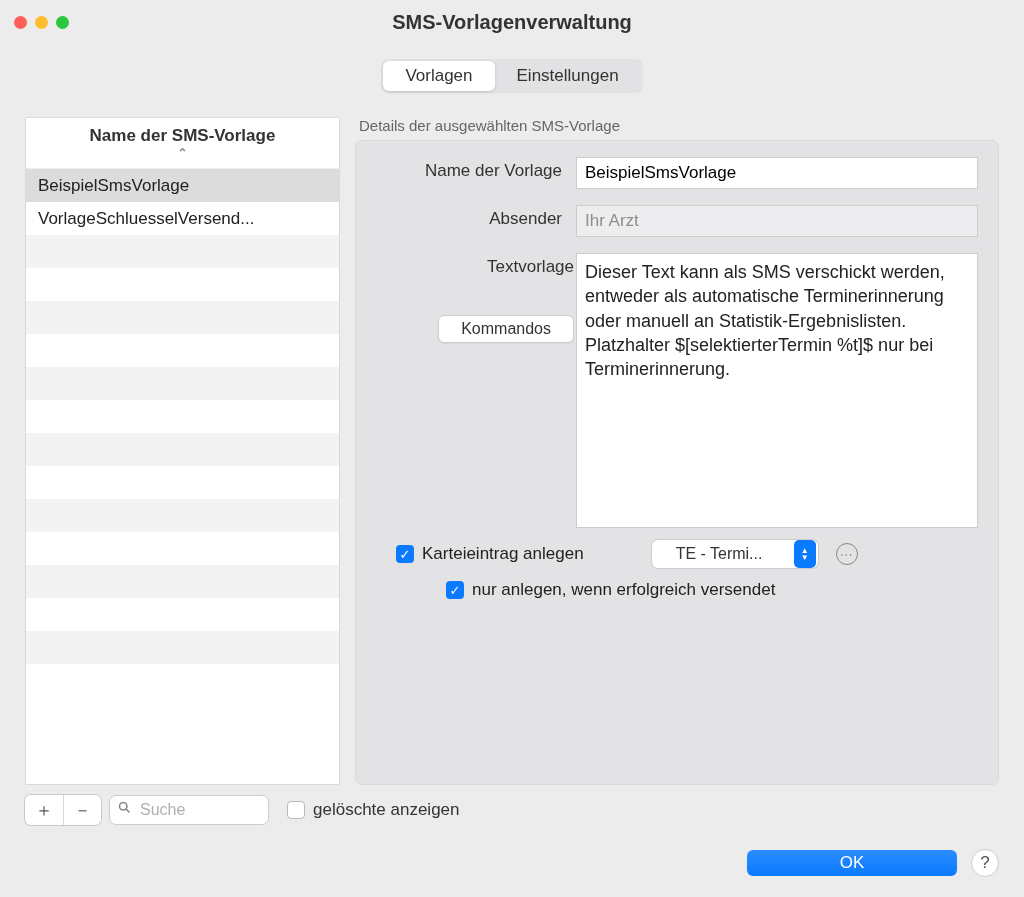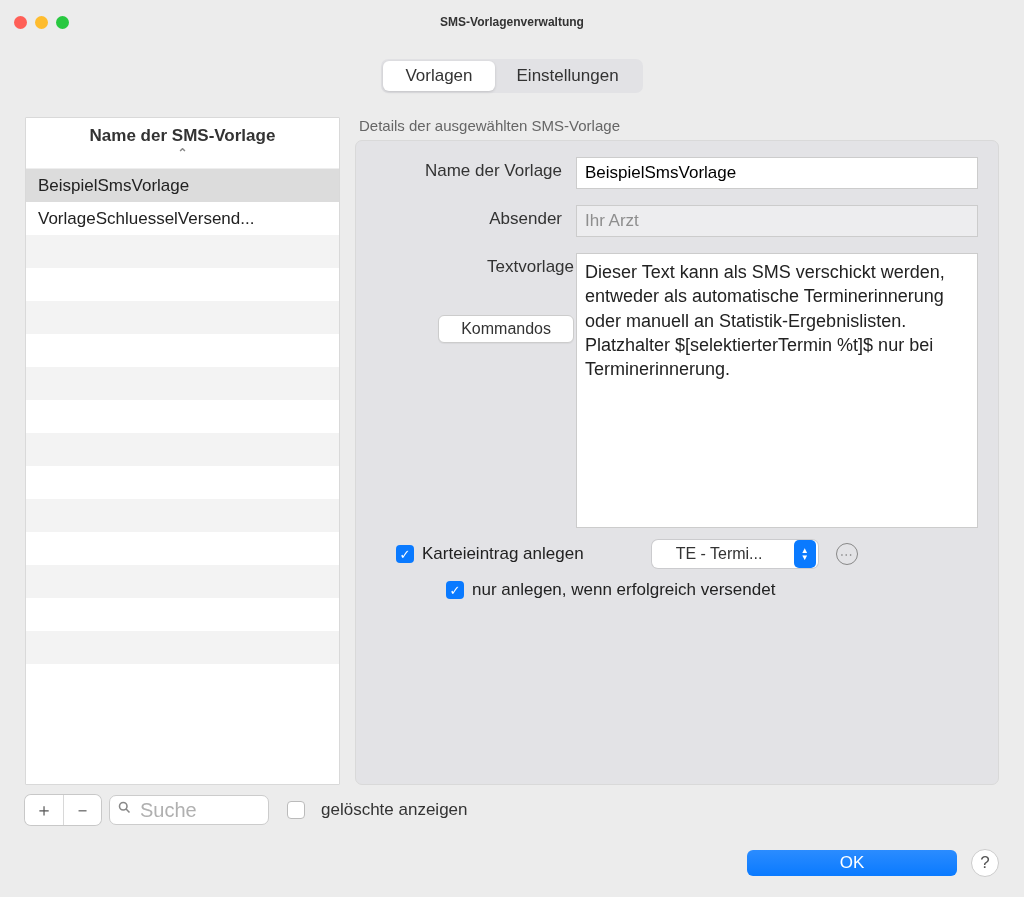--- a/index.html
+++ b/index.html
@@ -37,21 +37,21 @@
       height: 13px;
       border-radius: 50%;
     }
     .tl-close { background: #ff5f57; }
     .tl-min   { background: #febc2e; }
     .tl-max   { background: #28c840; }
     .title {
       position: absolute;
       left: 50%;
       transform: translateX(-50%);
-      font-size: 12px;
+      font-size: 20px;
       font-weight: 600;
       color: #333;
     }
     .content {
       flex: 1;
       padding: 15px 25px 20px 25px;
       display: flex;
       flex-direction: column;
     }
     
@@ -155,21 +155,21 @@
       flex: 1;
       position: relative;
     }
     .search-input {
       width: 100%;
       height: 30px;
       border-radius: 7px;
       border: 1px solid #ccc;
       background: #fff;
       padding-left: 30px;
-      font-size: 20px;
+      font-size: 16px;
       color: #333;
     }
     .search-input::placeholder {
       color: #b0b0b0;
     }
     .search-icon {
       position: absolute;
       left: 8px;
       top: 50%;
       transform: translateY(-50%);
@@ -485,21 +485,21 @@
       </div>
       <div class="search-wrap" style="max-width:160px;">
         <span class="search-icon">
           <svg width="15" height="15" viewBox="0 0 24 24" fill="none" stroke="#888" stroke-width="2.5">
             <circle cx="10" cy="10" r="6"></circle>
               <line x1="20" y1="20" x2="14.5" y2="14.5"></line>
           </svg>
         </span>
         <input class="search-input" type="text" placeholder="Suche" style="">
       </div>
-      <div style="display:flex;align-items:center;gap:16px;margin-left:10px;">
+      <div style="display:flex;align-items:center;gap:8px;margin-left:10px;">
         <div class="checkbox empty"></div>
         <span>gelöschte anzeigen</span>
       </div>
     </div>
 
     <div class="footer">
       <button class="ok-btn">OK</button>
       <div class="help-btn">?</div>
     </div>
 

